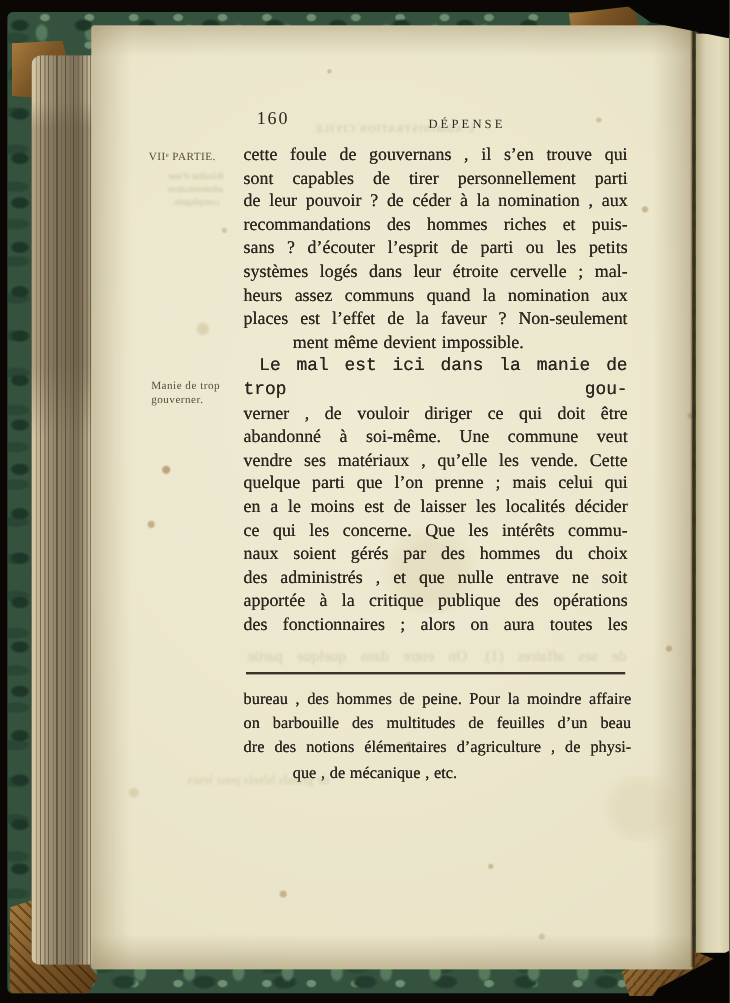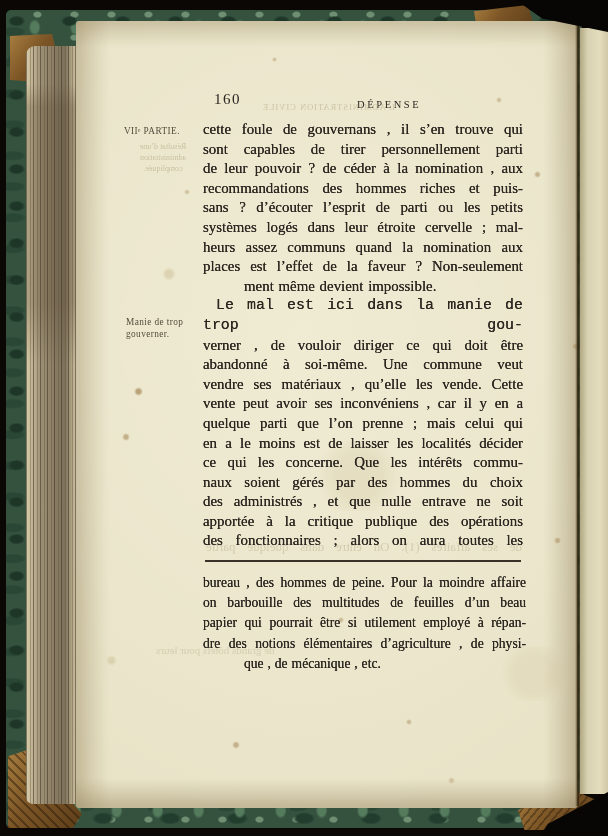--- a/index.html
+++ b/index.html
@@ -140,37 +140,35 @@
       <div class="tl">recommandations des hommes riches et puis-</div>
       <div class="tl">sans ? d’écouter l’esprit de parti ou les petits</div>
       <div class="tl">systèmes logés dans leur étroite cervelle ; mal-</div>
       <div class="tl">heurs assez communs quand la nomination aux</div>
       <div class="tl">places est l’effet de la faveur ? Non-seulement</div>
       <div class="tl para-end">ment même devient impossible.</div>
       <div class="tl para-start">Le mal est ici dans la manie de trop gou-</div>
       <div class="tl">verner , de vouloir diriger ce qui doit être</div>
       <div class="tl">abandonné à soi-même. Une commune veut</div>
       <div class="tl">vendre ses matériaux , qu’elle les vende. Cette</div>
-      <div class="tl">vente peut avoir ses inconvéniens , car il y en a</div>
       <div class="tl">quelque parti que l’on prenne ; mais celui qui</div>
       <div class="tl">en a le moins est de laisser les localités décider</div>
       <div class="tl">ce qui les concerne. Que les intérêts commu-</div>
       <div class="tl">naux soient gérés par des hommes du choix</div>
       <div class="tl">des administrés , et que nulle entrave ne soit</div>
       <div class="tl">apportée à la critique publique des opérations</div>
       <div class="tl">des fonctionnaires ; alors on aura toutes les</div>
     </div>
 
     <div class="ghost g-prerule">de ses affaires (1). On entre dans quelque partie</div>
     <div class="rule"></div>
 
     <div class="footnote">
       <div class="tl">bureau , des hommes de peine. Pour la moindre affaire</div>
       <div class="tl">on barbouille des multitudes de feuilles d’un beau</div>
-      <div class="tl">papier qui pourrait être si utilement employé à répan-</div>
       <div class="tl">dre des notions élémentaires d’agriculture , de physi-</div>
       <div class="tl para-end">que , de mécanique , etc.</div>
     </div>
 
     <div class="ghost g-footer">de grands hôtels pour leurs</div>
   </div>
 
   <div class="gutter"></div>
   <div class="facing"></div>
   <div class="black-tr"></div>

